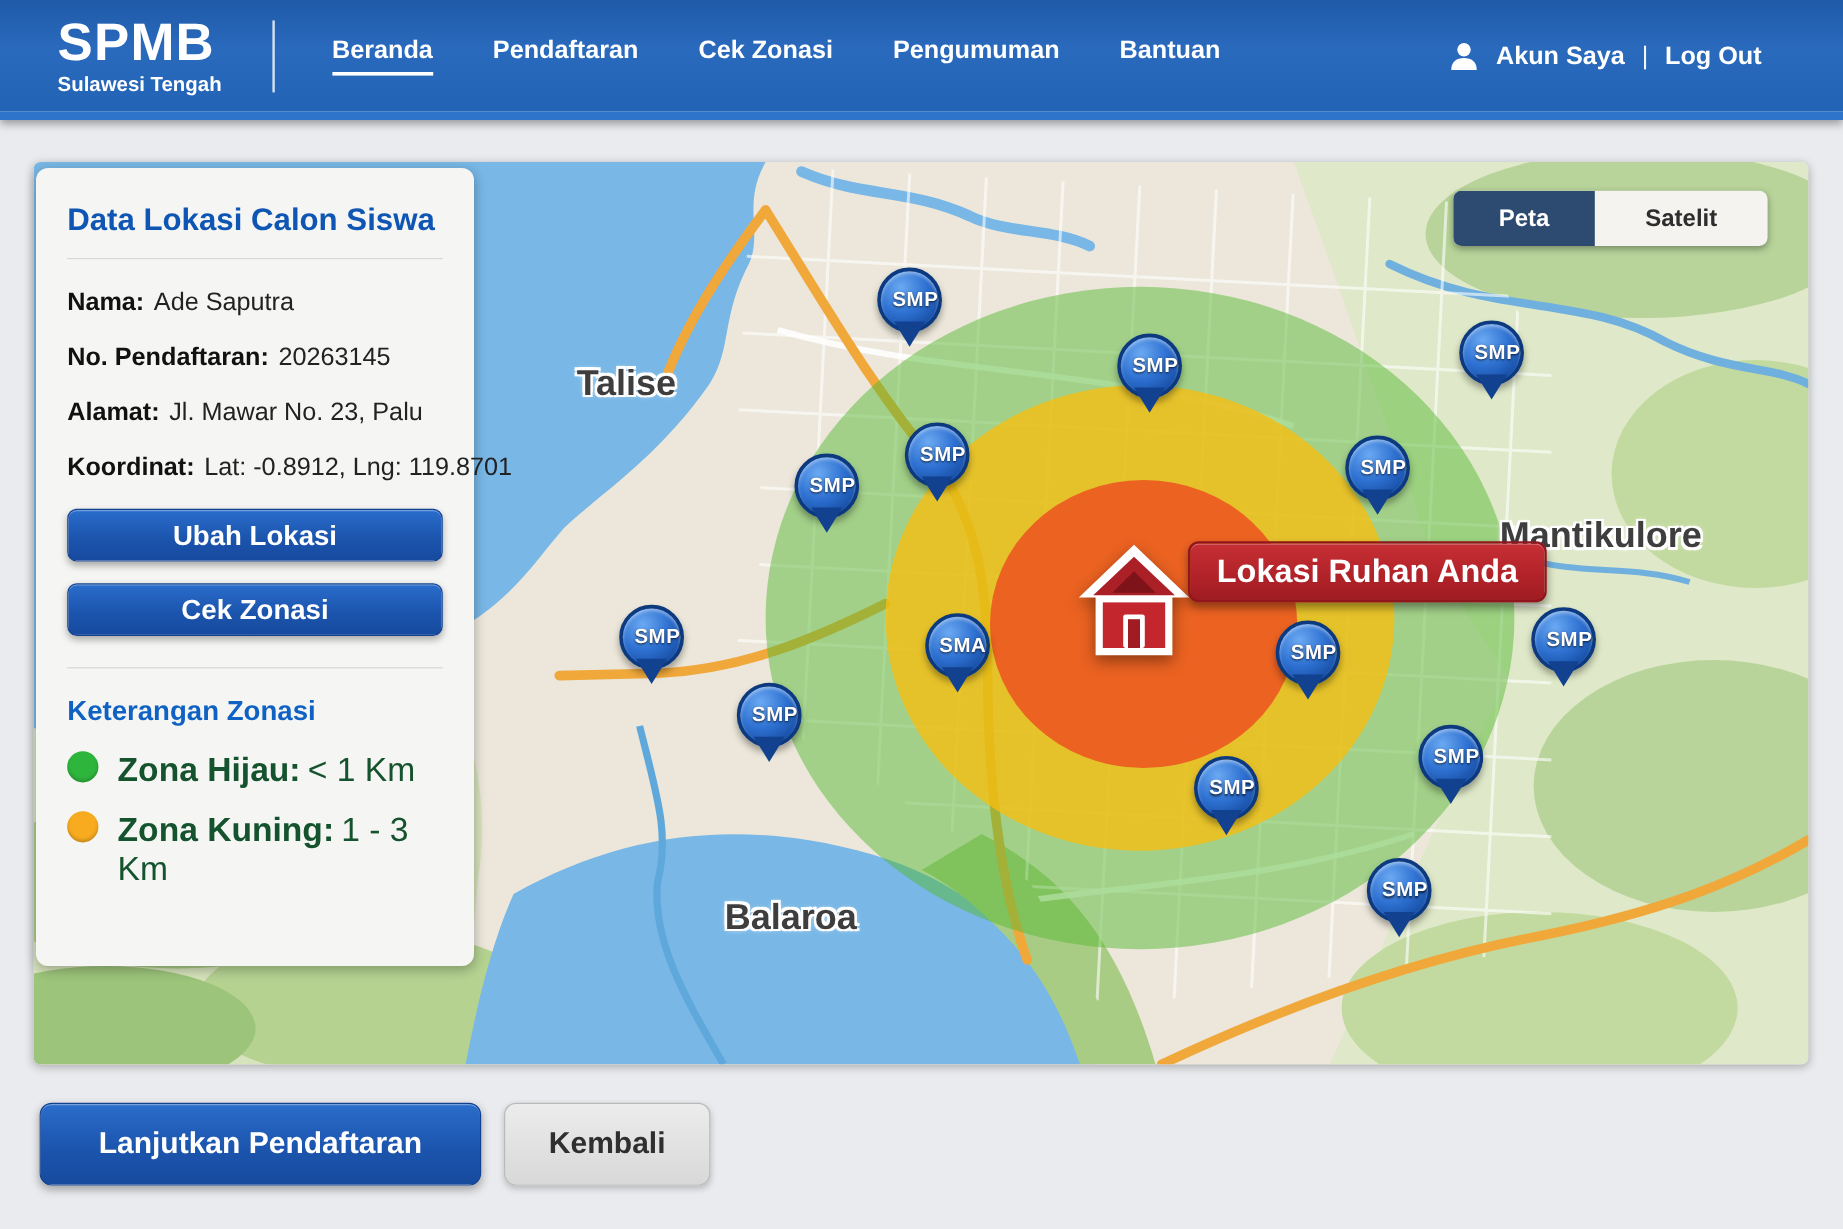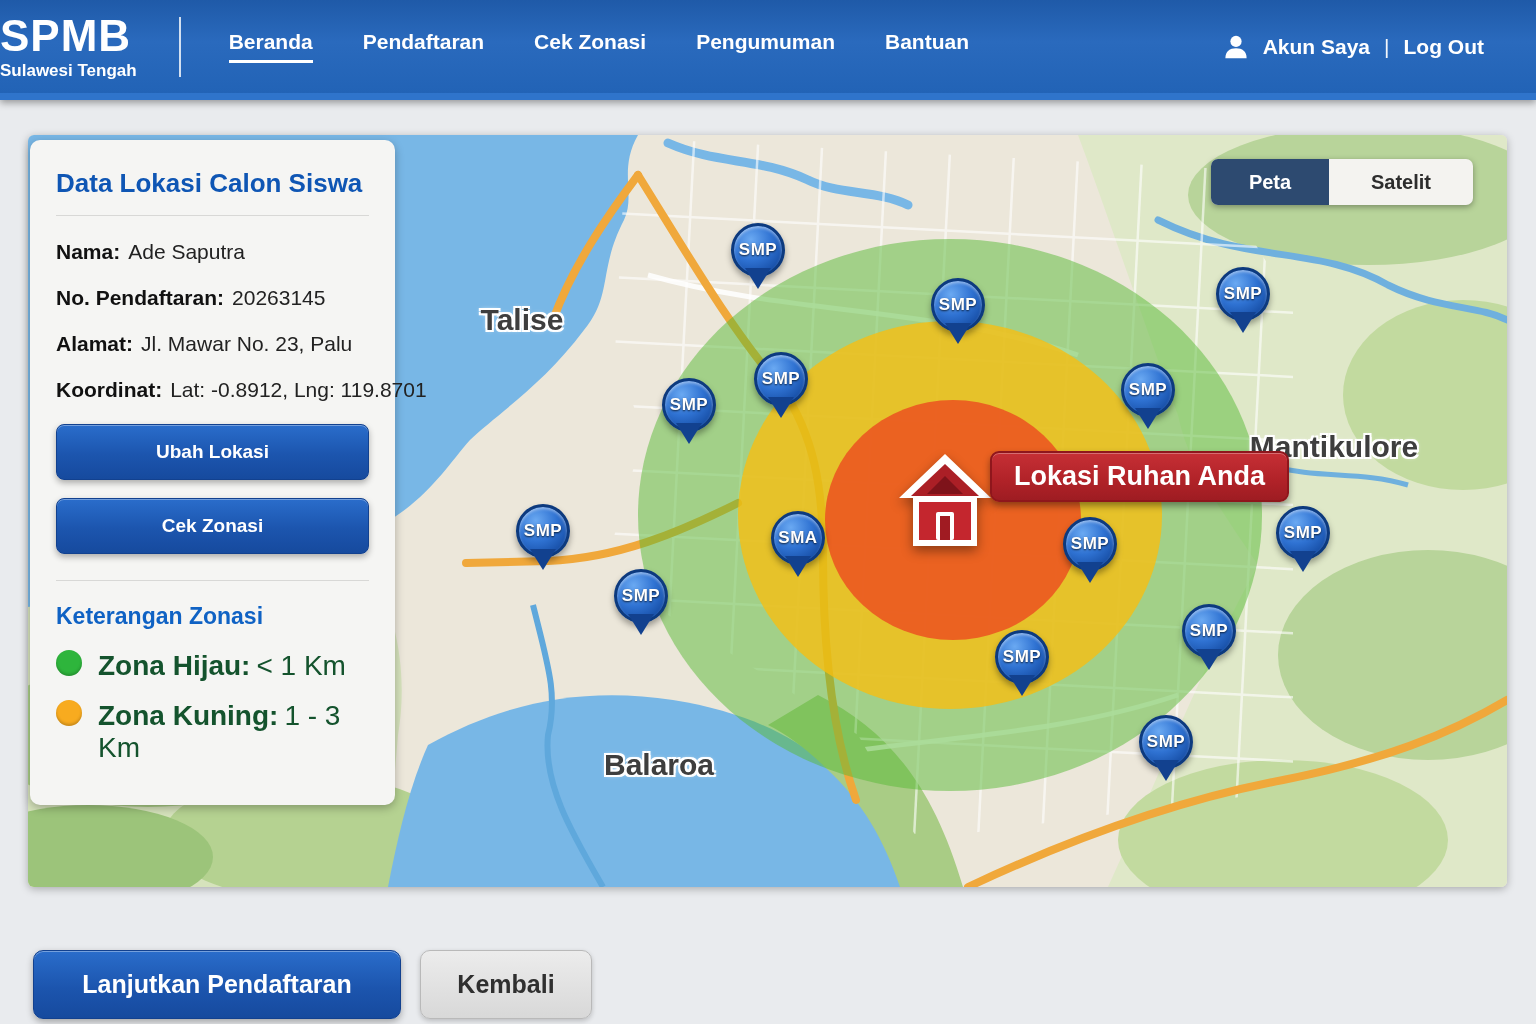--- a/index.html
+++ b/index.html
@@ -4,47 +4,47 @@
 <style>
   * { margin:0; padding:0; box-sizing:border-box; }
   html,body { width:1536px; height:1024px; overflow:hidden;
     font-family:"Liberation Sans", sans-serif; background:#e9ebee; }
 
   
   .header { position:relative; height:100px;
     background:linear-gradient(180deg,#1f5aa8 0%,#2a6abd 45%,#2263b6 100%);
     border-bottom:7px solid #2f74cb; box-shadow:0 3px 7px rgba(0,0,0,.35);
     display:flex; align-items:center; z-index:100; color:#fff; }
-  .logo { line-height:1; }
+  .logo { padding-left:48px; line-height:1; }
   .logo-title { font-size:44px; font-weight:800; letter-spacing:1px; }
   .logo-sub { font-size:17px; font-weight:600; margin-top:4px; }
   .header-divider { width:2px; height:60px; background:rgba(255,255,255,.8); margin:0 0 0 42px; }
   .nav { display:flex; gap:50px; margin-left:48px; align-items:center; }
   .nav-item { font-size:21px; font-weight:700; color:#fff; padding-bottom:6px;
     border-bottom:3px solid transparent; cursor:pointer; }
   .nav-item.active { border-bottom-color:#fff; }
-  .account { margin-left:auto; padding-right:52px; display:flex; align-items:center; gap:12px;
+  .account { margin-left:auto; padding-right:68px; display:flex; align-items:center; gap:12px;
     font-size:21px; font-weight:700; }
   .account .sep { font-weight:400; opacity:.95; padding:0 2px; }
 
   
   #map-layer { position:absolute; left:28px; top:135px; width:1479px; height:752px;
     border-radius:6px; overflow:hidden; box-shadow:0 2px 8px rgba(0,0,0,.28); background:#ece7da; }
   .map-bg { position:absolute; inset:0; width:100%; height:100%; }
 
   .place-label { position:absolute; transform:translate(-50%,-50%); z-index:15;
     font-size:30px; font-weight:600; color:#3e3e3e; white-space:nowrap;
     text-shadow:-2px -2px 0 #fff, 2px -2px 0 #fff, -2px 2px 0 #fff, 2px 2px 0 #fff, 0 0 5px #fff;text-align:center; }
 
   .pin { position:absolute; width:54px; height:54px; transform:translate(-50%,-50%); z-index:30;
     border-radius:50%;
     background:radial-gradient(circle at 35% 28%, #6aa9f2 0%, #2f72d2 45%, #1850a8 78%, #123f8c 100%);
     border:3px solid #0d3a7e;
     box-shadow:0 4px 6px rgba(0,0,0,.35), inset 0 2px 3px rgba(255,255,255,.45);
-    display:flex; align-items:center; justify-content:center; cursor:pointer; }
+    display:flex; align-items:center; justify-content:flex-end; cursor:pointer; }
   .pin::after { content:""; position:absolute; top:42px; left:50%; transform:translateX(-50%);
     border:13px solid transparent; border-top:21px solid #12418f; z-index:-1; }
   .pin-label { color:#fff; font-weight:700; font-size:17px; letter-spacing:.5px;
     text-shadow:0 1px 2px rgba(0,0,0,.75); }
 
   .house { position:absolute; left:865px; top:315px; width:104px; height:100px; z-index:25;
     filter:drop-shadow(0 5px 6px rgba(0,0,0,.4)); }
 
   .home-badge { position:absolute; left:962px; top:316px; z-index:35;
     background:linear-gradient(180deg,#c62f35 0%,#b02228 60%,#9e1c22 100%);
@@ -61,34 +61,34 @@
   .seg-satelit { width:144px; color:#2d2d2d; }
 
   
   .panel { position:absolute; left:30px; top:140px; width:365px; height:665px; z-index:50;
     background:#f5f5f3; border-radius:10px; box-shadow:0 3px 10px rgba(0,0,0,.28);
     padding:28px 26px; }
   .panel-title { color:#0f56b4; font-size:26px; font-weight:800; margin-bottom:16px; }
   .panel hr { border:none; border-top:1px solid #d8d8d6; margin-bottom:24px; }
   .field { font-size:21px; margin-bottom:22px; color:#222; white-space:nowrap; }
   .field b { color:#111; margin-right:8px; }
-  .panel-btn { display:block; width:100%; height:56px; margin-top:18px; border:1px solid #12418f;
+  .panel-btn { display:block; width:100%; height:44px; margin-top:18px; border:1px solid #12418f;
     background:linear-gradient(180deg,#2a6dcb 0%,#1c55ae 55%,#164a9e 100%);
-    border-radius:8px; color:#fff; font-family:inherit; font-size:19px; font-weight:700; cursor:pointer;
+    border-radius:8px; color:#fff; font-family:inherit; font-size:23px; font-weight:700; cursor:pointer;
     box-shadow:0 3px 6px rgba(0,0,0,.3), inset 0 1px 0 rgba(255,255,255,.35); }
   .legend-divider { margin:26px 0 0 0 !important; }
   .legend-title { color:#0f62c4; font-size:23px; font-weight:800; margin:22px 0 20px 0; }
   .legend-row { display:flex; align-items:flex-start; gap:16px; margin-bottom:18px; font-size:28px; color:#14532d; }
   .legend-dot { width:26px; height:26px; border-radius:50%; flex:0 0 auto;
     box-shadow:inset 0 -2px 3px rgba(0,0,0,.2); }
   .legend-row b { margin-right:6px; }
 
   
   .footer-btn { position:absolute; top:919px; height:69px; border-radius:10px; cursor:pointer;
-    font-family:inherit; font-size:25px; font-weight:700; z-index:60;margin-top:31px; }
+    font-family:inherit; font-size:25px; font-weight:700; z-index:60; }
   .btn-continue { left:33px; width:368px; color:#fff; border:1px solid #12418f;
     background:linear-gradient(180deg,#2a6dcb 0%,#1c55ae 55%,#164a9e 100%);
     box-shadow:0 3px 7px rgba(0,0,0,.3), inset 0 1px 0 rgba(255,255,255,.35); }
   .btn-back { left:420px; width:172px; color:#2f2f2f; border:1px solid #b9b9b9;
     background:linear-gradient(180deg,#ececec 0%,#d8d8d8 100%);
     box-shadow:0 2px 5px rgba(0,0,0,.2); }
 </style>
 </head>
 <body>
 

